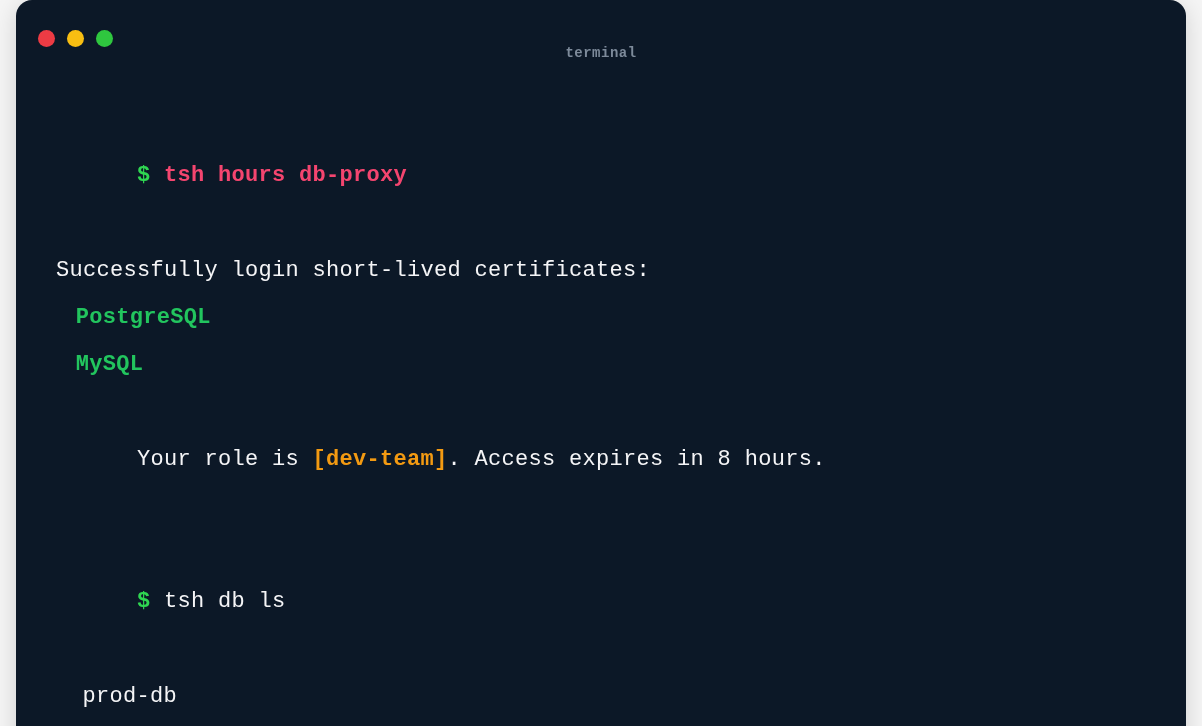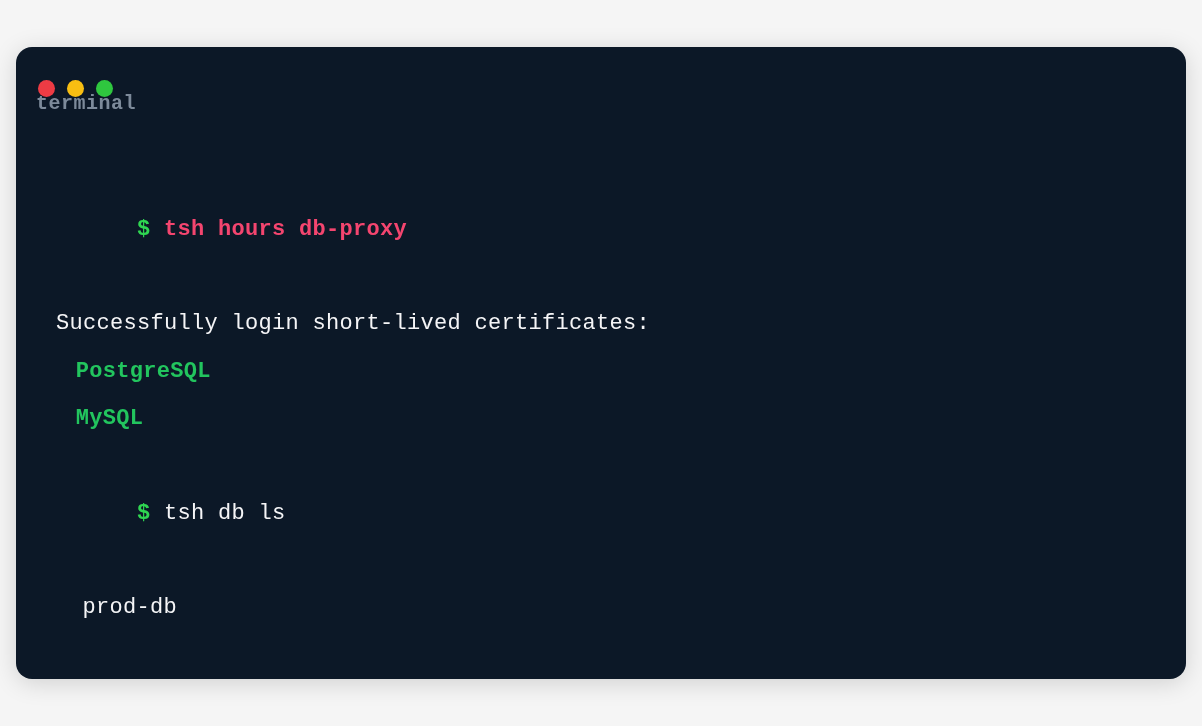--- a/index.html
+++ b/index.html
@@ -45,24 +45,24 @@
       height: 17px;
       border-radius: 50%;
     }
     
     .tl-close { background: #ed3b44; }
     .tl-min { background: #f8be12; }
     .tl-max { background: #2fc73f; }
     
     .title {
       flex: 1;
-      text-align: left;
+      text-align: center;
       color: #7d8a9a;
       font-weight: 700;
-      font-size: 20px;
+      font-size: 14px;
       letter-spacing: 0.5px;
       margin-top: 29px;
     }
     
     .terminal-body {
       padding: 32px 40px 48px 40px;
       font-size: 22px;
       line-height: 2.15;
       color: #f5f5f7;
       font-weight: 500;
@@ -117,20 +117,23 @@
 
     <div class="line">
       <span class="prompt-sign">$</span> <span class="cmd-highlight">tsh hours db-proxy</span>
     </div>
 
     <div class="line">Successfully login short-lived certificates:</div>
 
     <div class="line cert-item">PostgreSQL</div>
     <div class="line cert-item">MySQL</div>
 
+    <div class="line">
+      <span>Your role is </span><span class="role-bracket">[dev-team]</span><span>. Access expires in 8 hours.</span>
+    </div>
 
     <div class="line">
       <span class="prompt-sign">$</span> <span>tsh db ls</span>
     </div>
 
     <div class="line db-item">prod-db</div>
 
   </div>
 
 </div>

